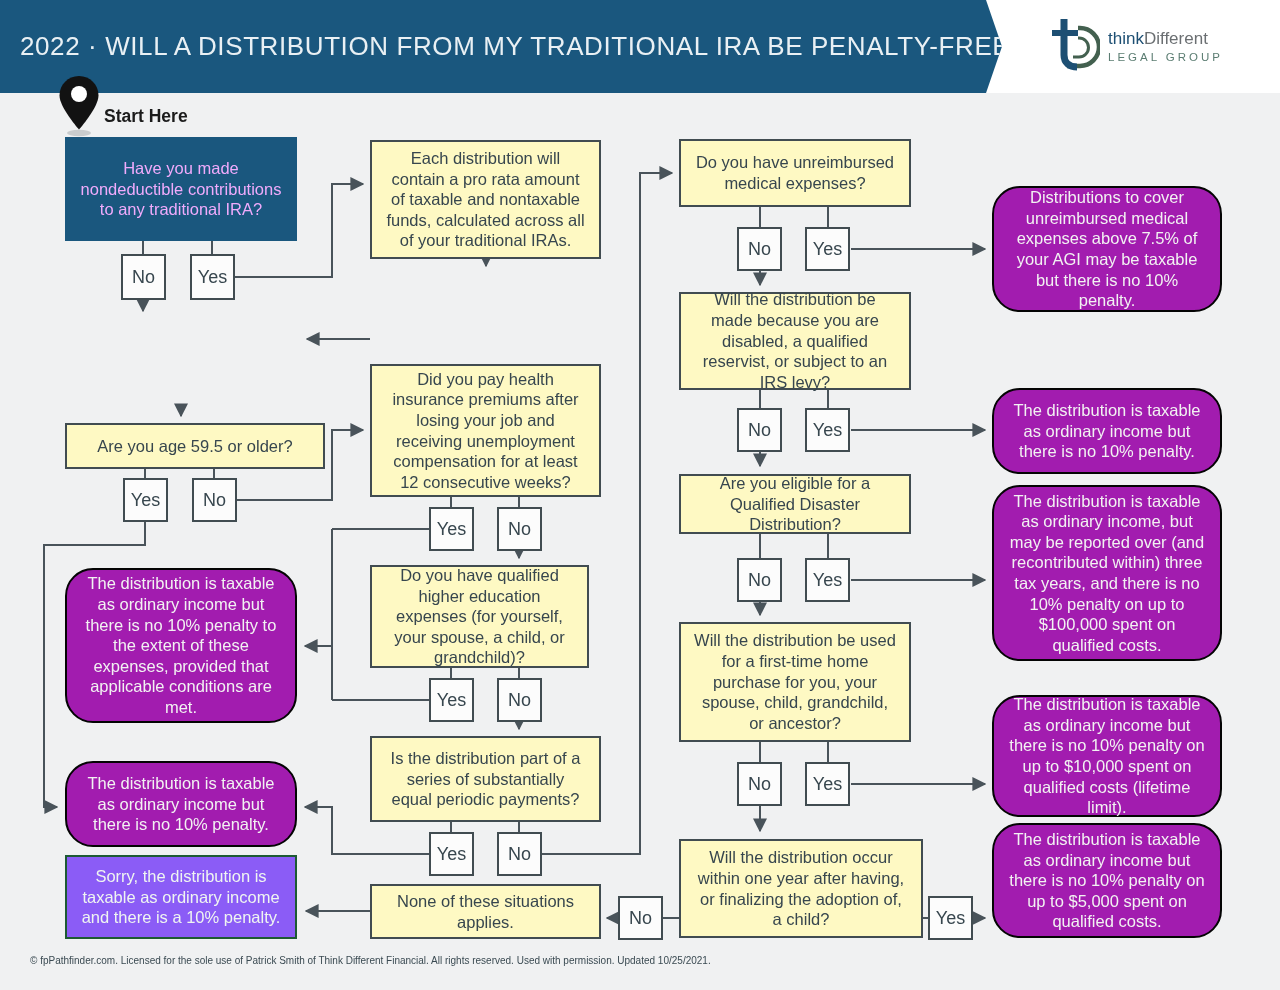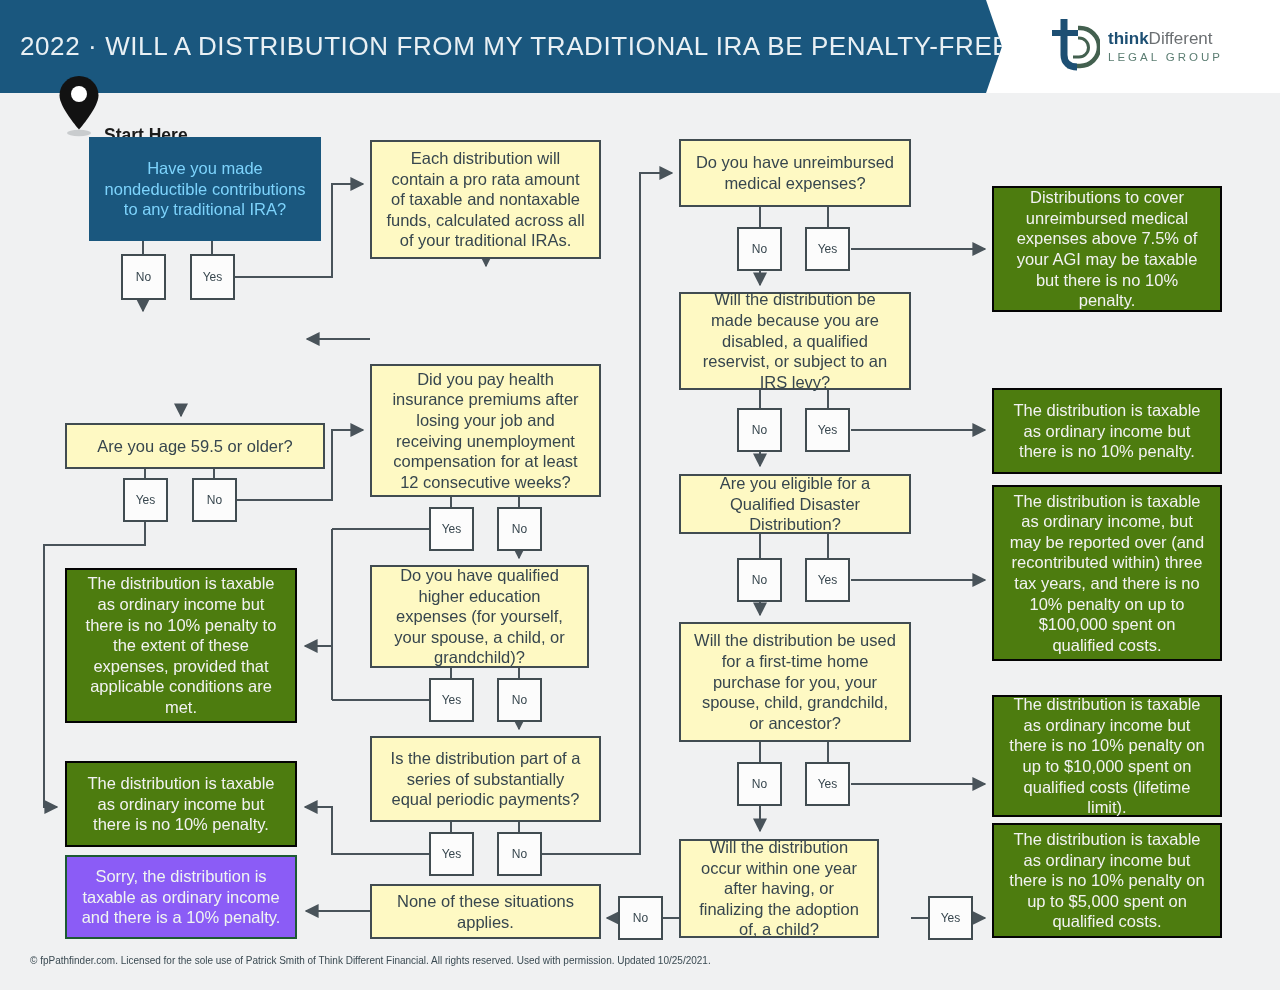--- a/index.html
+++ b/index.html
@@ -8,37 +8,37 @@
 
   
   #header{position:absolute;left:0;top:0;width:1280px;height:93px;background:#ffffff;}
   #header .bluebar{position:absolute;left:0;top:0;width:1002px;height:93px;background:#1a577e;
     clip-path:polygon(0 0, calc(100% - 16px) 0, 100% 50%, calc(100% - 16px) 100%, 0 100%);
     display:flex;align-items:center;}
   #header .bluebar h1{margin:0 0 0 20px;font-size:26px;font-weight:400;letter-spacing:.6px;
     color:#e9f0f4;white-space:nowrap;}
   #logo{position:absolute;left:1048px;top:15px;display:flex;align-items:center;gap:8px;}
   #logo .words .line1{font-size:17px;color:#6b6f72;}
-  #logo .words .line1 b{color:#1d4f73;font-weight:700;}
+  #logo .words .line1 b{color:#1d4f73;font-weight:400;}
   #logo .words .line2{font-size:11.5px;letter-spacing:3px;color:#5b7d72;margin-top:2px;}
 
   
   #pin{position:absolute;left:56px;top:74px;}
-  #startlabel{position:absolute;left:104px;top:106px;font-size:17.5px;font-weight:700;color:#1b1b1b;margin-top:19px;}
+  #startlabel{position:absolute;left:104px;top:106px;font-size:17.5px;font-weight:700;color:#1b1b1b;}
 
   
   .box{position:absolute;box-sizing:border-box;border:2px solid #414c51;background:#fef9c3;
     color:#37464e;display:flex;align-items:center;justify-content:center;text-align:center;
     font-size:16.5px;line-height:1.25;padding:6px 13px;}
-  .box.blue{background:#1a577e;border-color:#1a577e;color:#7dd3fc;margin-left:24px;}
-  .box.black{background:#4d7c0f;border-color:#040404;color:#f2f2f2;}
+  .box.blue{background:#1a577e;border-color:#1a577e;color:#f0abfc;}
+  .box.black{background:#a21caf;border-color:#040404;color:#f2f2f2;border-radius:28px;}
   .box.green{background:#8b5cf6;border-color:#1d5a33;color:#eff5f1;}
   .yn{position:absolute;box-sizing:border-box;width:45px;height:44px;border:2px solid #414c51;
     background:#fcfcfc;color:#37464e;display:flex;align-items:center;justify-content:center;
-    font-size:12px;}
+    font-size:18px;}
 
   #wires{position:absolute;left:0;top:0;pointer-events:none;}
 
   #footer{position:absolute;left:30px;top:955px;width:1230px;font-size:10px;color:#3a4a52;}
 </style>
 </head>
 <body>
 
 <div id="stage">
 
@@ -154,21 +154,21 @@
   <div class="yn" style="left:805px;top:227px">Yes</div>
   <div class="box" style="left:679px;top:292px;width:232px;height:98px">Will the distribution be made because you are disabled, a qualified reservist, or subject to an IRS levy?</div>
   <div class="yn" style="left:737px;top:408px">No</div>
   <div class="yn" style="left:805px;top:408px">Yes</div>
   <div class="box" style="left:679px;top:474px;width:232px;height:60px">Are you eligible for a Qualified Disaster Distribution?</div>
   <div class="yn" style="left:737px;top:558px">No</div>
   <div class="yn" style="left:805px;top:558px">Yes</div>
   <div class="box" style="left:679px;top:622px;width:232px;height:120px">Will the distribution be used for a first-time home purchase for you, your spouse, child, grandchild, or ancestor?</div>
   <div class="yn" style="left:737px;top:762px">No</div>
   <div class="yn" style="left:805px;top:762px">Yes</div>
-  <div class="box" style="left:679px;top:839px;width:200px;height:99px">Will the distribution occur within one year after having, or finalizing the adoption of, a child?</div>
+  <div class="box" style="left:679px;top:839px;width:244px;height:99px">Will the distribution occur within one year after having, or finalizing the adoption of, a child?</div>
   <div class="yn" style="left:928px;top:896px">Yes</div>
 
   <div class="box black" style="left:992px;top:186px;width:230px;height:126px">Distributions to cover unreimbursed medical expenses above 7.5% of your AGI may be taxable but there is no 10% penalty.</div>
   <div class="box black" style="left:992px;top:388px;width:230px;height:86px">The distribution is taxable as ordinary income but there is no 10% penalty.</div>
   <div class="box black" style="left:992px;top:485px;width:230px;height:176px">The distribution is taxable as ordinary income, but may be reported over (and recontributed within) three tax years, and there is no 10% penalty on up to $100,000 spent on qualified costs.</div>
   <div class="box black" style="left:992px;top:695px;width:230px;height:122px">The distribution is taxable as ordinary income but there is no 10% penalty on up to $10,000 spent on qualified costs (lifetime limit).</div>
   <div class="box black" style="left:992px;top:823px;width:230px;height:115px">The distribution is taxable as ordinary income but there is no 10% penalty on up to $5,000 spent on qualified costs.</div>
 
   <div id="footer">© fpPathfinder.com. Licensed for the sole use of Patrick Smith of Think Different Financial. All rights reserved. Used with permission. Updated 10/25/2021.</div>
 </div>

